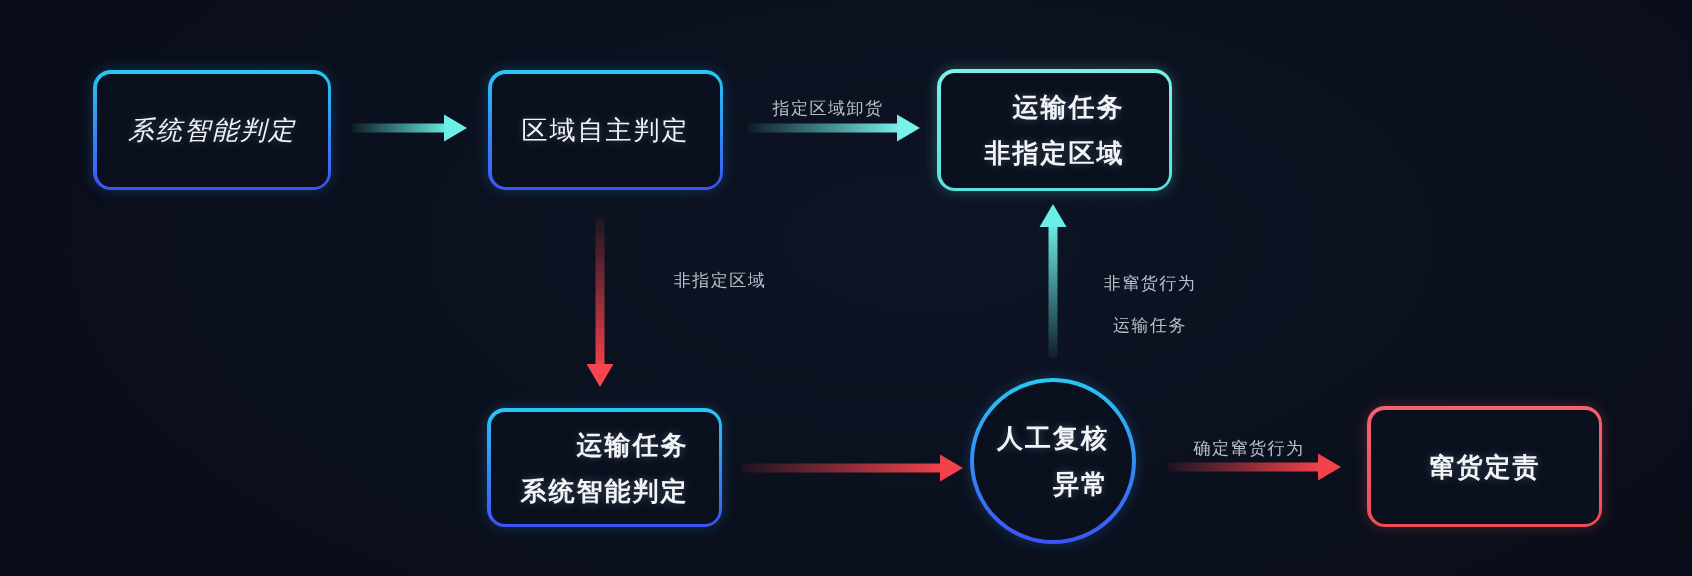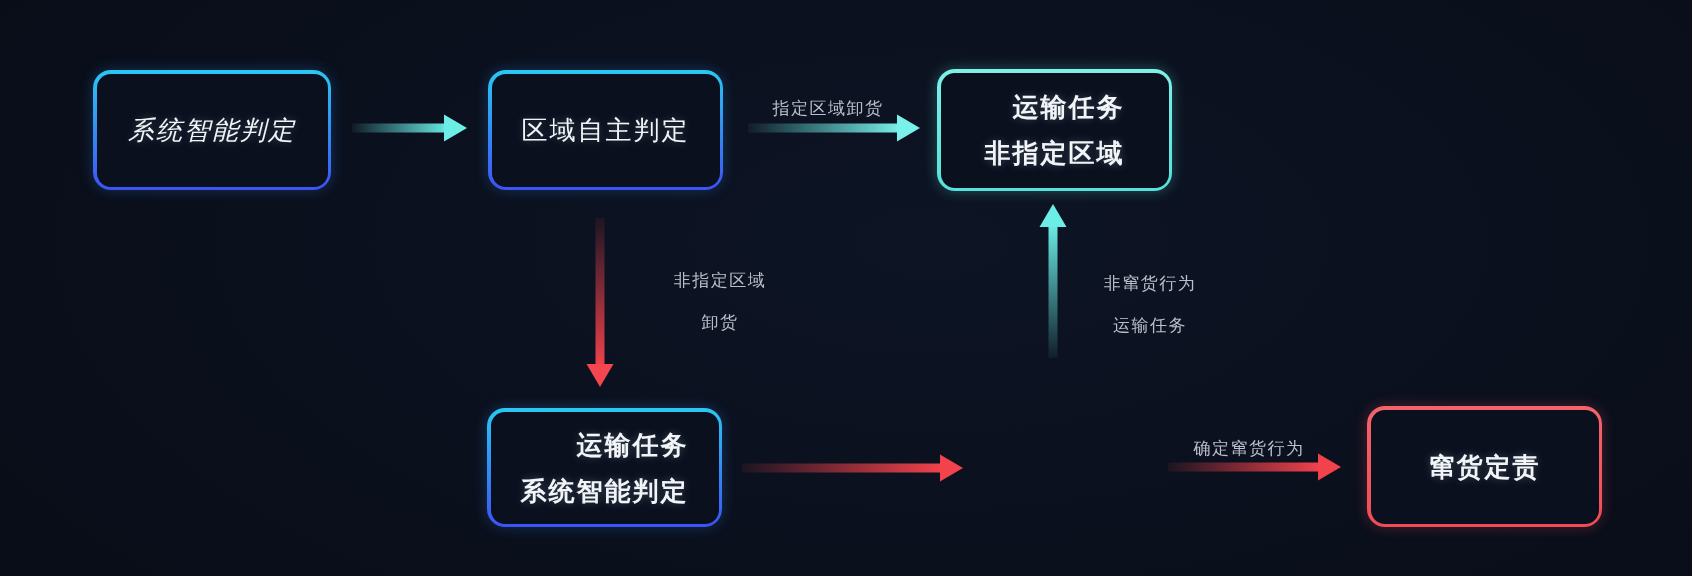--- a/index.html
+++ b/index.html
@@ -128,36 +128,43 @@
 
   <div class="node grad-blue w700" style="left:487px;top:408px;width:235px;height:119px;">
     <div class="node-inner">
       <div class="node-text">
         <span>运输任务</span>
         <span>系统智能判定</span>
       </div>
     </div>
   </div>
 
+  <div class="node grad-blue circle w700" style="left:970px;top:378px;width:166px;height:166px;">
+    <div class="node-inner">
+      <div class="node-text">
+        <span>人工复核</span>
+        <span>异常</span>
+      </div>
+    </div>
+  </div>
 
   <div class="node grad-red w700" style="left:1367px;top:406px;width:235px;height:121px;">
     <div class="node-inner">
       <div class="node-text">
         <span>窜货定责</span>
       </div>
     </div>
   </div>
 
   <div class="edge-label" style="left:828px;top:88px;">
     <span>指定区域卸货</span>
   </div>
 
   <div class="edge-label" style="left:720px;top:260px;">
     <span>非指定区域</span>
-    <span>卸货</span>
   </div>
 
   <div class="edge-label" style="left:1138px;top:263px;margin-left:12px;">
     <span>非窜货行为</span>
     <span>运输任务</span>
   </div>
 
   <div class="edge-label" style="left:1249px;top:428px;">
     <span>确定窜货行为</span>
   </div>

